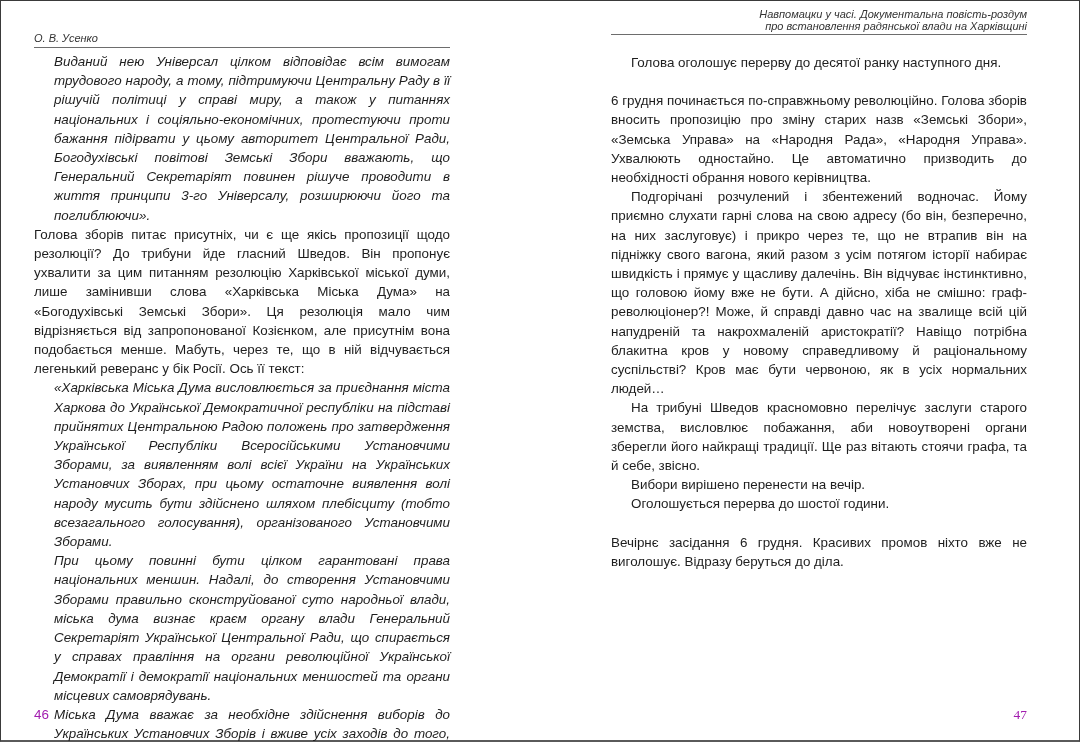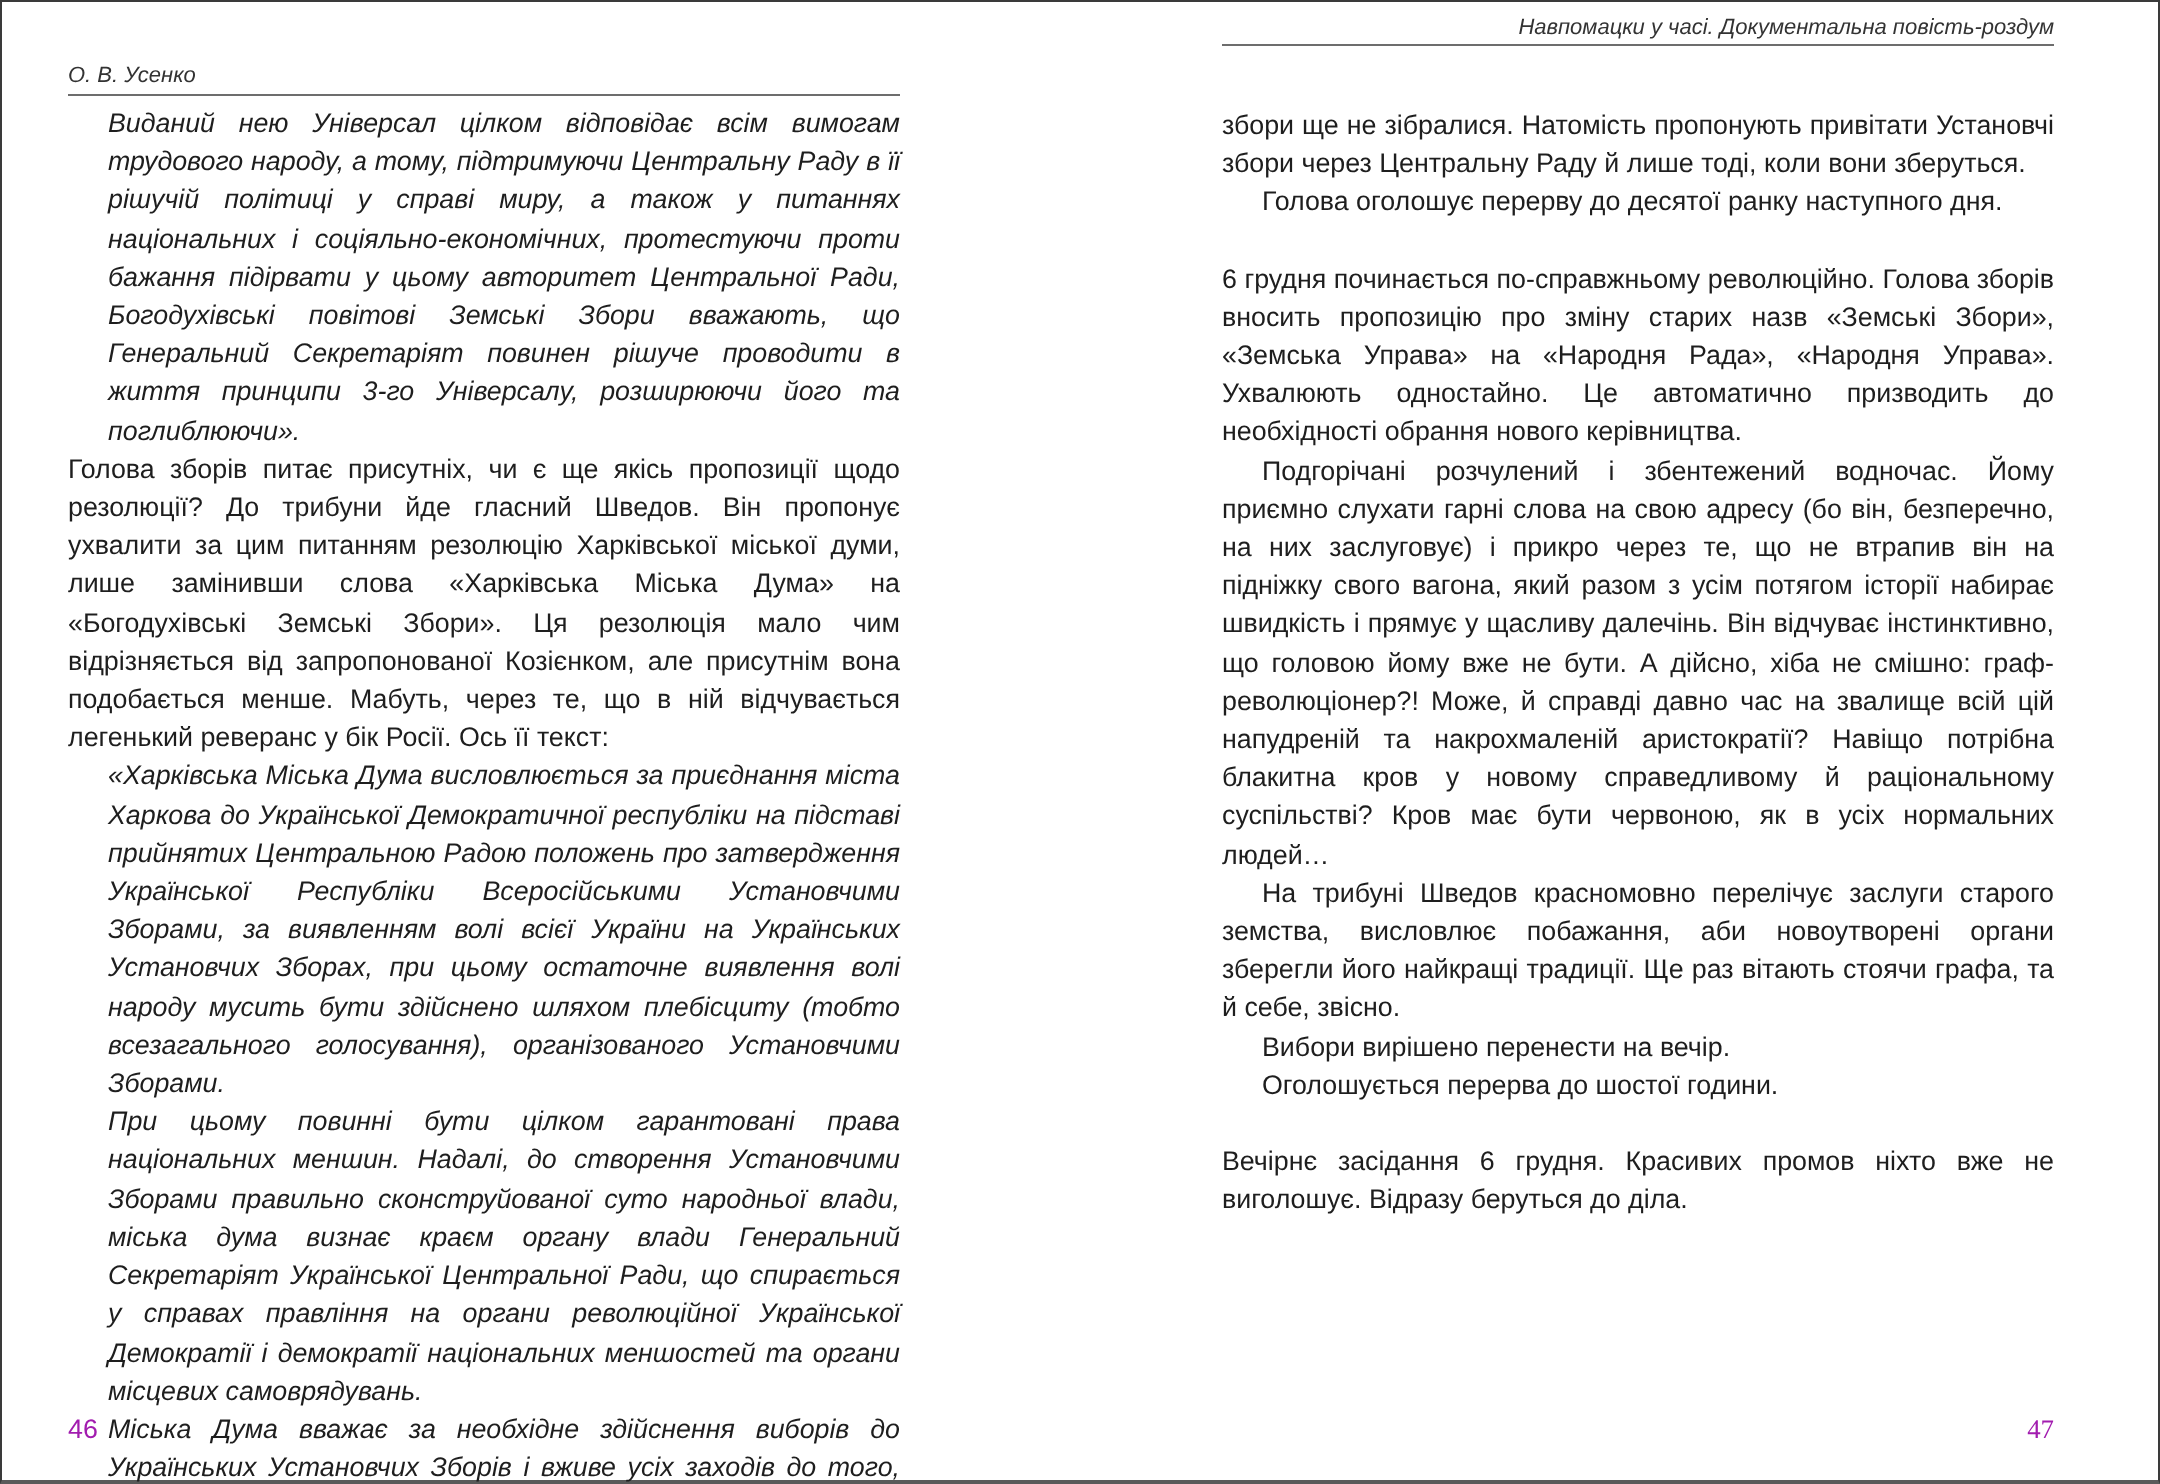--- a/index.html
+++ b/index.html
@@ -90,24 +90,24 @@
       </div>
 
     </div>
 
     <div class="folio">46</div>
   </div>
 
   <div class="page right">
     <div class="running-head">
       <div>Навпомацки у часі. Документальна повість-роздум</div>
+      <div>про встановлення радянської влади на Харківщині</div>
     </div>
 
     <div class="body">
-      <p>збори ще не зібралися. Натомість пропонують привітати Установчі збори через Центральну Раду й лише тоді, коли вони зберуться.</p>
       <p class="indent">Голова оголошує перерву до десятої ранку наступного дня.</p>
       <div class="gap"></div>
 
       <p>6 грудня починається по-справжньому революційно. Голова зборів вносить пропозицію про зміну старих назв «Земські Збори», «Земська Управа» на «Народня Рада», «Народня Управа». Ухвалюють одностайно. Це автоматично призводить до необхідності обрання нового керівництва.</p>
       <p class="indent">Подгорічані розчулений і збентежений водночас. Йому приємно слухати гарні слова на свою адресу (бо він, безперечно, на них заслуговує) і прикро через те, що не втрапив він на підніжку свого вагона, який разом з усім потягом історії набирає швидкість і прямує у щасливу далечінь. Він відчуває інстинктивно, що головою йому вже не бути. А дійсно, хіба не смішно: граф-революціонер?! Може, й справді давно час на звалище всій цій напудреній та накрохмаленій аристократії? Навіщо потрібна блакитна кров у новому справедливому й раціональному суспільстві? Кров має бути червоною, як в усіх нормальних людей…</p>
       <p class="indent">На трибуні Шведов красномовно перелічує заслуги старого земства, висловлює побажання, аби новоутворені органи зберегли його найкращі традиції. Ще раз вітають стоячи графа, та й себе, звісно.</p>
       <p class="indent">Вибори вирішено перенести на вечір.</p>
       <p class="indent">Оголошується перерва до шостої години.</p>
       <div class="gap"></div>
 

